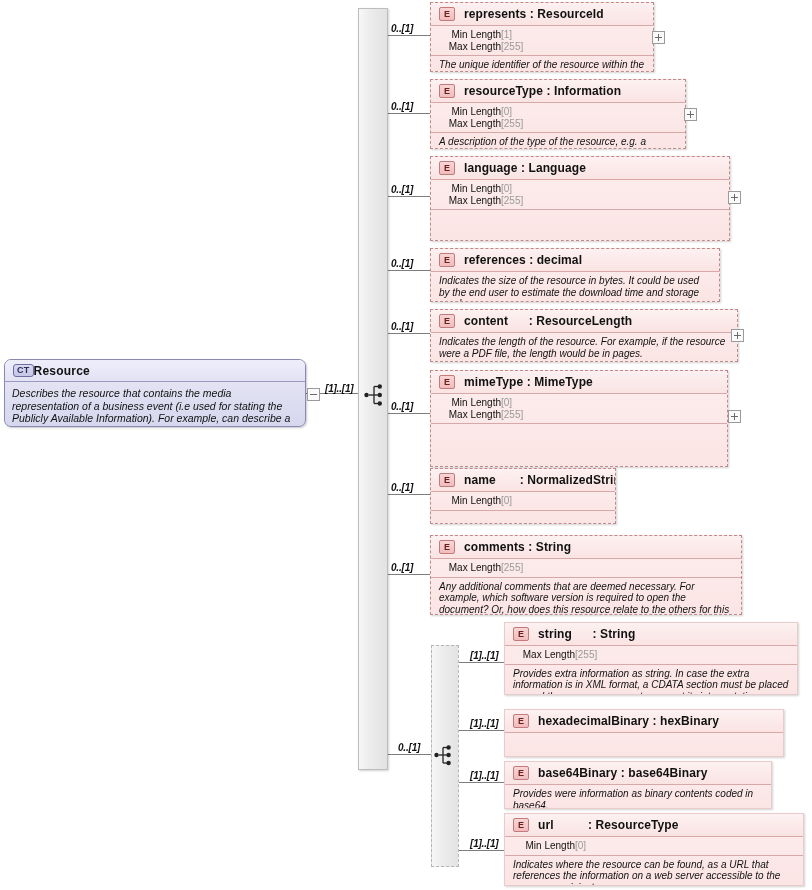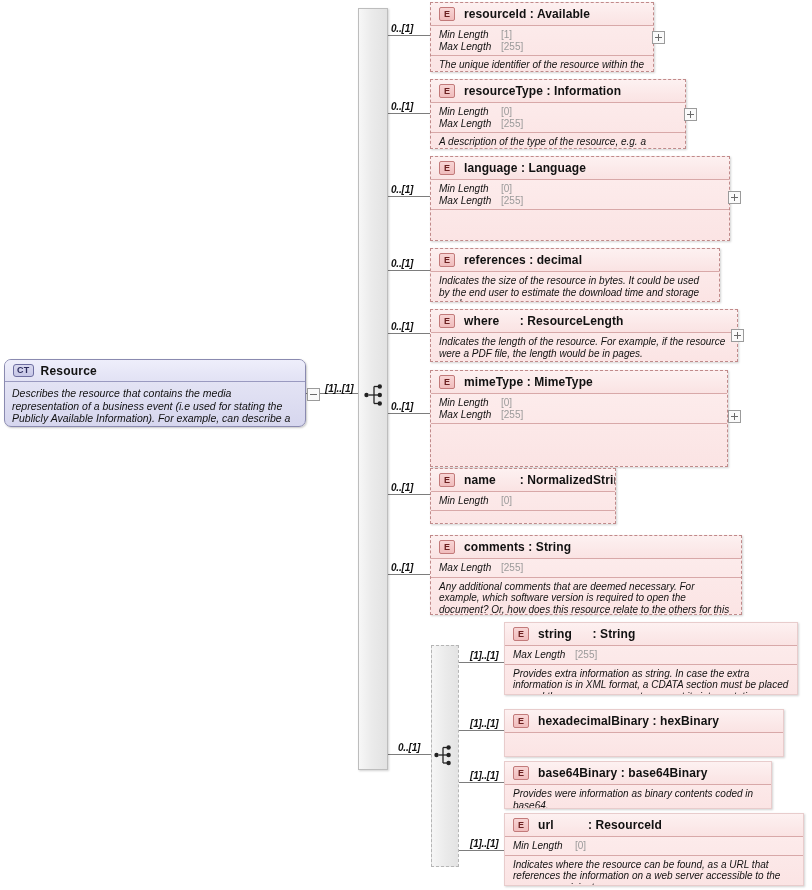--- a/index.html
+++ b/index.html
@@ -14,21 +14,21 @@
   .abs{position:absolute;box-sizing:border-box;}
 
   
   .ct-box{
     border:1px solid #8a8ab0;border-radius:7px;
     background:linear-gradient(to bottom,#e9e9f7 0%,#dfdff2 55%,#d6d6ee 100%);
     box-shadow:1px 1px 2px rgba(0,0,0,.22);
     overflow:hidden;
   }
   .ct-head{
-    height:21px;display:flex;align-items:center;gap:7px;padding:0 8px;
+    height:21px;display:flex;align-items:center;padding:0 8px;
     border-bottom:1px solid #9a9ac0;
     background:linear-gradient(to bottom,#eeeefb 0%,#e2e2f4 100%);
   }
   .ct-badge{
     display:inline-block;border:1px solid #6d6da0;border-radius:3px;
     background:linear-gradient(to bottom,#d9d9f0,#c6c6e6);
     font-size:9px;font-weight:bold;color:#2b2b5c;
     padding:1px 3px 1px 3px;line-height:9px;letter-spacing:.3px;
   }
   .ct-title{font-size:12px;font-weight:bold;color:#111;letter-spacing:.2px;}
@@ -57,21 +57,21 @@
     padding:1px 4px;line-height:10px;
   }
   .el-title{
     font-size:12px;font-weight:bold;color:#111;white-space:pre;letter-spacing:.1px;
   }
   .facets{
     padding:3px 8px 3px 8px;border-bottom:1px solid #d8a8a8;
     font-size:10px;line-height:11.5px;
   }
   .facet-row{display:flex;}
-  .facet-name{font-style:italic;color:#111;width:62px;}
+  .facet-name{color:#111;width:62px;text-align:right;}
   .facet-val{color:#9a9a9a;}
   .el-doc{
     padding:3px 8px 4px 8px;font-style:italic;font-size:10px;line-height:11.6px;color:#111;
   }
 
   
   .occ{
     position:absolute;font-style:italic;font-size:10px;font-weight:bold;
     color:#111;white-space:nowrap;letter-spacing:-.2px;
   }
@@ -174,21 +174,21 @@
       <circle cx="14.6" cy="20" r="2.2" fill="#222"></circle>
     </svg>
   </div>
 
   <div class="occ" style="left:398px;top:742px;">0..[1]</div>
 
   <div id="elements">
       <div class="abs el-box" style="left: 430px; top: 2px; width: 224px; height: 70px;">
         <div class="el-head">
           <span class="el-badge">E</span>
-          <span class="el-title">resourceId : Available</span>
+          <span class="el-title">represents : ResourceId</span>
         </div>
         <div class="facets">
           <div class="facet-row">
             <span class="facet-name">Min Length</span>
             <span class="facet-val">[1]</span>
           </div>
           <div class="facet-row">
             <span class="facet-name">Max Length</span>
             <span class="facet-val">[255]</span>
           </div>
@@ -238,21 +238,21 @@
         <div class="el-head">
           <span class="el-badge">E</span>
           <span class="el-title">references : decimal</span>
         </div>
         <div class="el-doc">Indicates the size of the resource in bytes. It could be used by the end user to estimate the download time and storage needs.</div>
       </div>
       <div class="occ" style="left: 391px; top: 258px;">0..[1]</div>
       <div class="abs el-box" style="left: 430px; top: 309px; width: 308px; height: 53px;">
         <div class="el-head">
           <span class="el-badge">E</span>
-          <span class="el-title">where      : ResourceLength</span>
+          <span class="el-title">content      : ResourceLength</span>
         </div>
         <div class="el-doc">Indicates the length of the resource. For example, if the resource were a PDF file, the length would be in pages.</div>
       </div>
       <div class="occ" style="left: 391px; top: 321px;">0..[1]</div>
       <div class="pm plus" style="left: 731px; top: 329px;"></div>
       <div class="abs el-box" style="left: 430px; top: 370px; width: 298px; height: 97px;">
         <div class="el-head">
           <span class="el-badge">E</span>
           <span class="el-title">mimeType : MimeType</span>
         </div>
@@ -321,21 +321,21 @@
         <div class="el-head">
           <span class="el-badge">E</span>
           <span class="el-title">base64Binary : base64Binary</span>
         </div>
         <div class="el-doc">Provides were information as binary contents coded in base64.</div>
       </div>
       <div class="occ" style="left: 470px; top: 770px;">[1]..[1]</div>
       <div class="abs el-box solid" style="left: 504px; top: 813px; width: 300px; height: 73px;">
         <div class="el-head">
           <span class="el-badge">E</span>
-          <span class="el-title">url          : ResourceId</span>
+          <span class="el-title">url          : ResourceType</span>
         </div>
         <div class="facets">
           <div class="facet-row">
             <span class="facet-name">Min Length</span>
             <span class="facet-val">[0]</span>
           </div>
         </div>
         <div class="el-doc">Indicates where the resource can be found, as a URL that references the information on a web server accessible to the message recipient.</div>
       </div>
       <div class="occ" style="left: 470px; top: 838px;">[1]..[1]</div>

